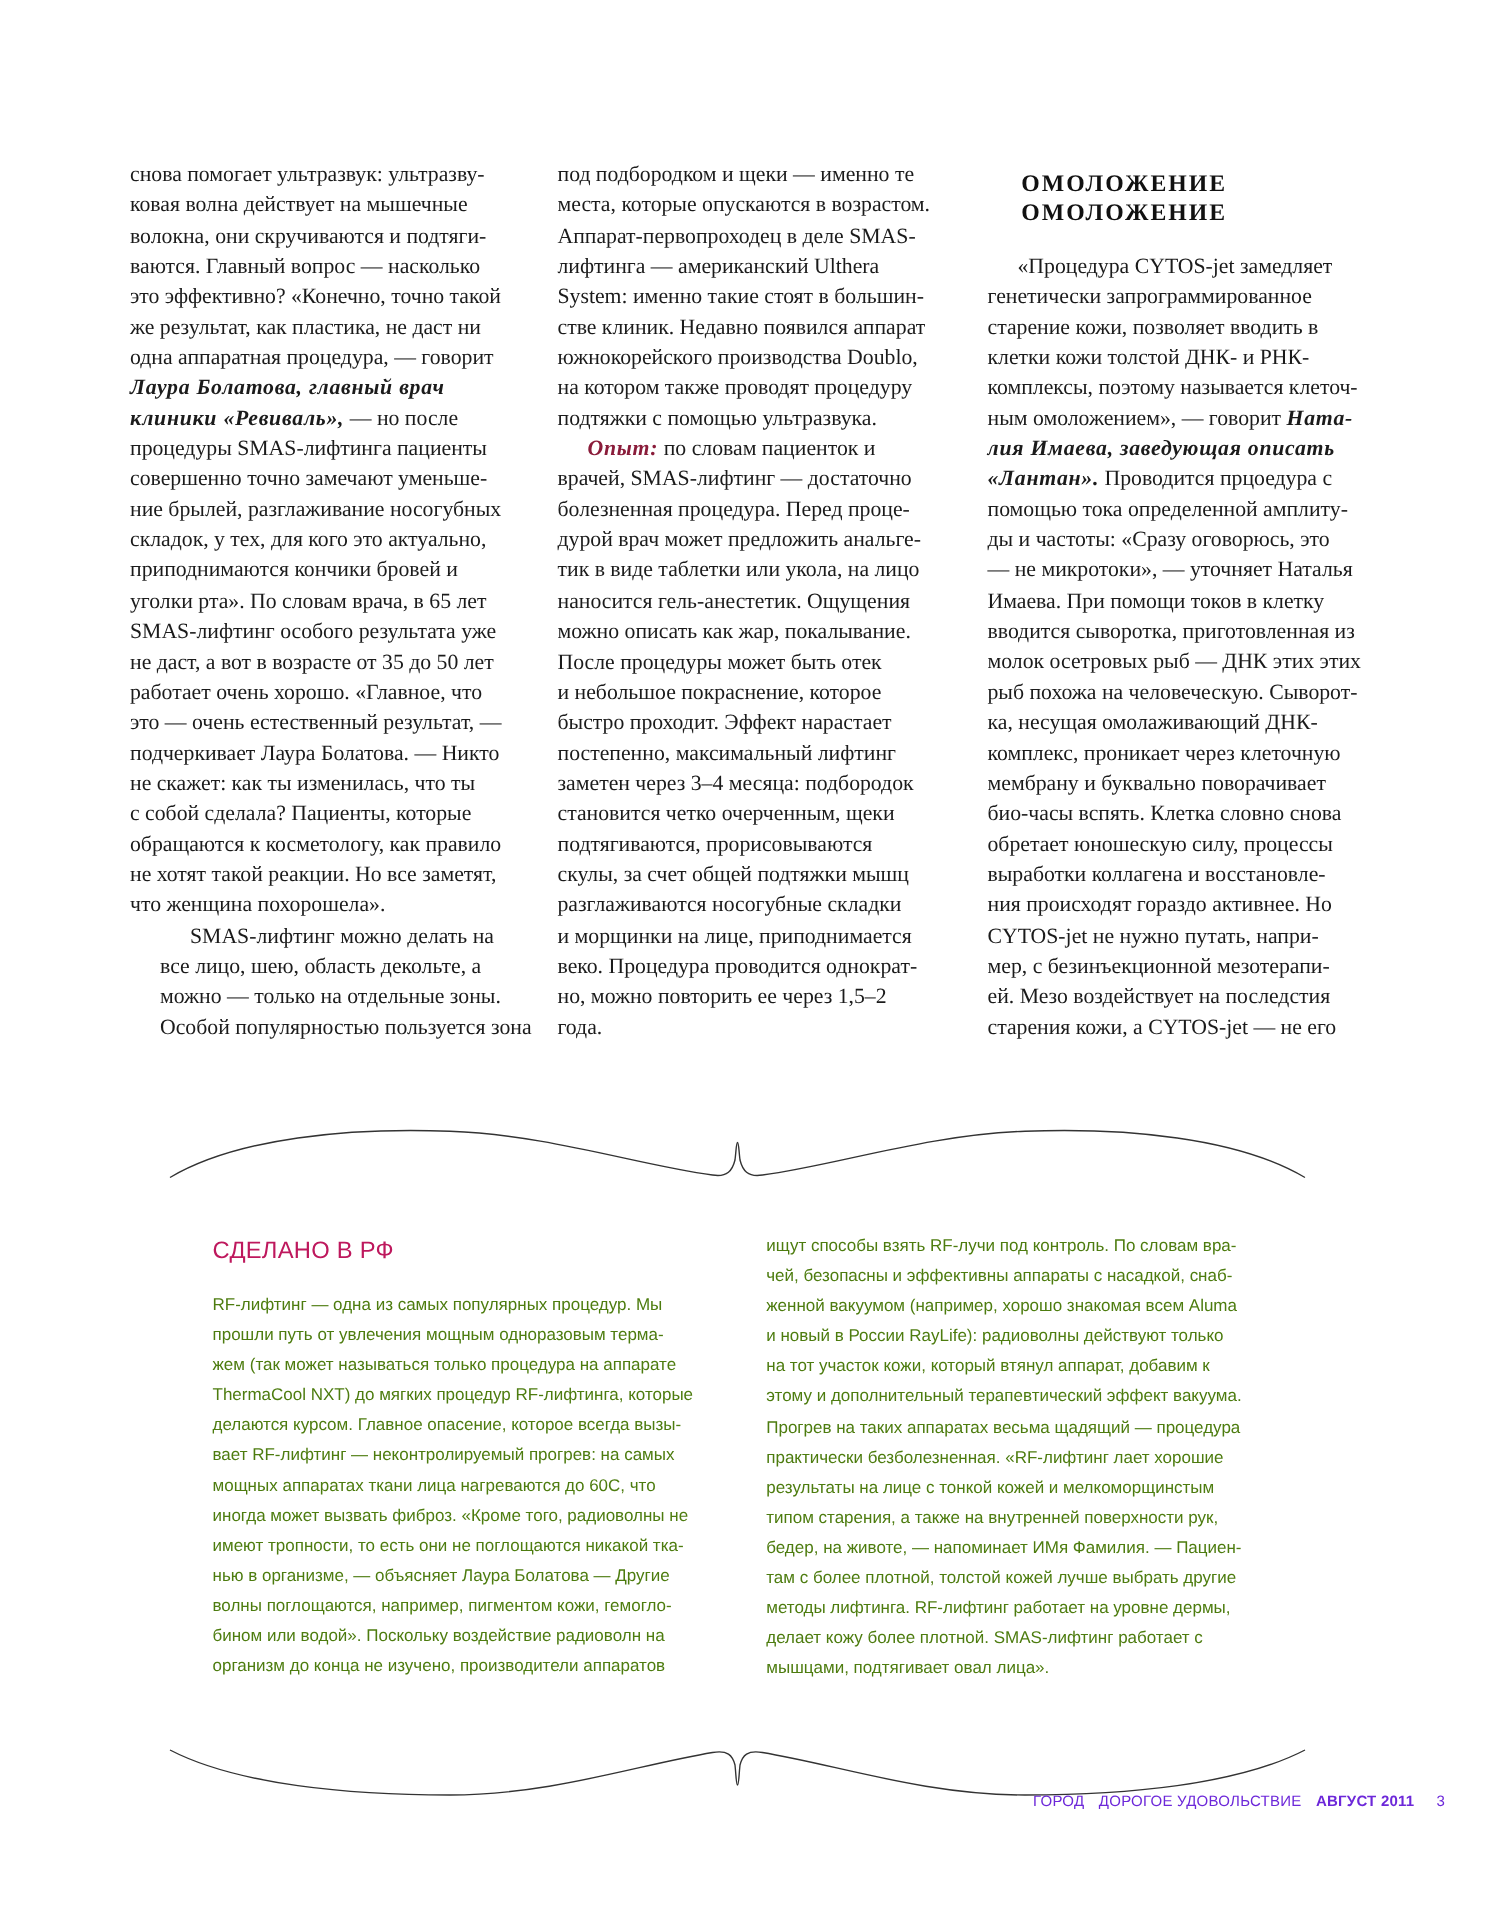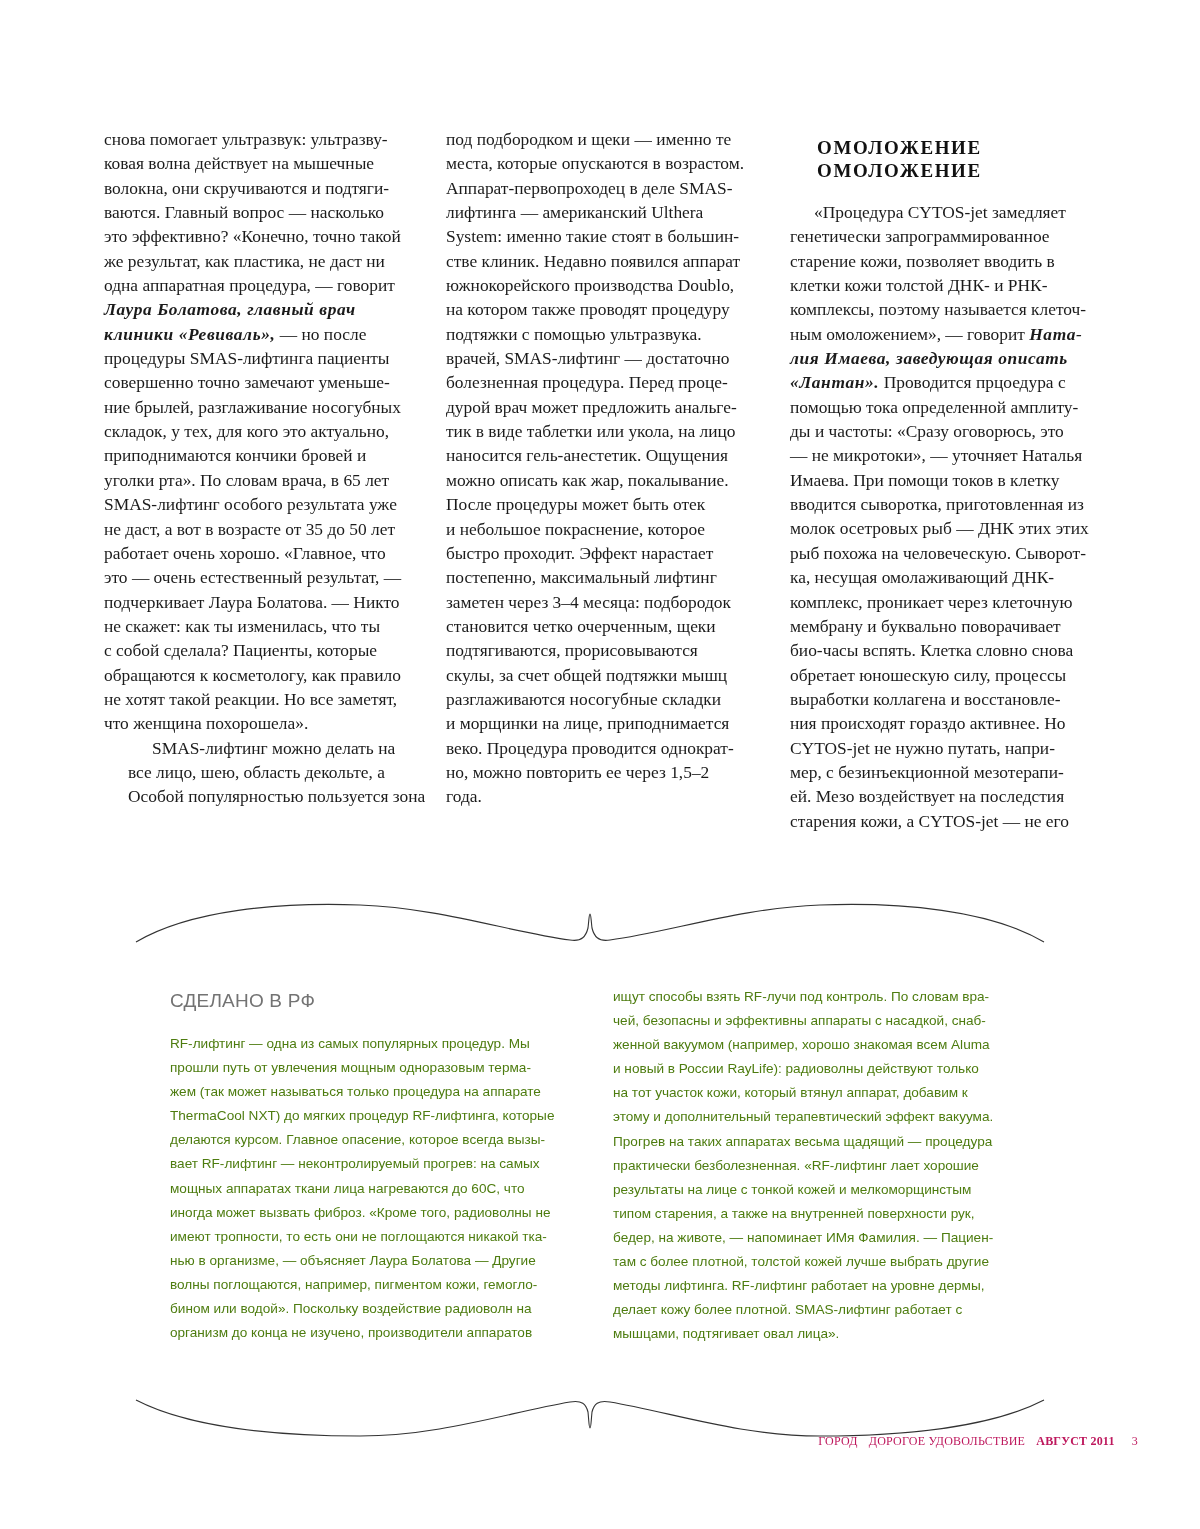--- a/index.html
+++ b/index.html
@@ -62,41 +62,41 @@
     .flourish { position: absolute; left: 130px; width: 960px; height: 90px; }
     .flourish-top { top: 870px; }
     .flourish-bottom { top: 1360px; }
 
     
     .sidebar-heading {
       position: absolute;
       left: 170px; top: 990px;
       font-family: "Liberation Sans", sans-serif;
       font-size: 19px;
-      color: #737373;
+      color: #be185d;
       letter-spacing: 0.2px;
     }
     .sb-col {
       position: absolute;
       font-family: "Liberation Sans", sans-serif;
       font-size: 13.6px;
       line-height: 24.1px;
       color: #4d7c0f;
     }
     .sb-col-1 { left: 170px; top: 1032px; width: 430px; }
     .sb-col-2 { left: 613px; top: 985px; width: 430px; }
 
     
     .footer {
       position: absolute;
       top: 1434px;
-      right: 62px;
-      font-family: Liberation Serif, serif;
+      right: 44px;
+      font-family: Liberation Sans, sans-serif;
       font-size: 12px;
-      color: #be185d;
+      color: #6d28d9;
       letter-spacing: 0.2px;
       white-space: nowrap;
     }
     .footer span { margin-left: 8px; }
     .footer .issue { font-weight: bold; }
     .footer .page-num { margin-left: 14px; font-weight: normal; }
   </style>
 </head>
 <body>
 
@@ -107,29 +107,30 @@
   </div>
 
   <div class="col col-1">
     <p>
       <span><span class="line">снова помогает ультразвук: ультразву-</span><span class="line">ковая волна действует на мышечные</span><span class="line">волокна, они скручиваются и подтяги-</span><span class="line">ваются. Главный вопрос — насколько</span><span class="line">это эффективно? «Конечно, точно такой</span><span class="line">же результат, как пластика, не даст ни</span><span class="line">одна аппаратная процедура, — говорит</span></span>
       <span class="line"><span class="bold-ital">Лаура Болатова, главный врач</span></span>
       <span class="line"><span class="bold-ital">клиники «Ревиваль»,</span><span> — но после</span></span>
       <span><span class="line">процедуры SMAS-лифтинга пациенты</span><span class="line">совершенно точно замечают уменьше-</span><span class="line">ние брылей, разглаживание носогубных</span><span class="line">складок, у тех, для кого это актуально,</span><span class="line">приподнимаются кончики бровей и</span><span class="line">уголки рта». По словам врача, в 65 лет</span><span class="line">SMAS-лифтинг особого результата уже</span><span class="line">не даст, а вот в возрасте от 35 до 50 лет</span><span class="line">работает очень хорошо. «Главное, что</span><span class="line">это — очень естественный результат, —</span><span class="line">подчеркивает Лаура Болатова. — Никто</span><span class="line">не скажет: как ты изменилась, что ты</span><span class="line">с собой сделала? Пациенты, которые</span><span class="line">обращаются к косметологу, как правило</span><span class="line">не хотят такой реакции. Но все заметят,</span><span class="line">что женщина похорошела».</span></span>
     </p>
     <p class="indent">
-      <span><span class="line" style="padding-left: 24px;">SMAS-лифтинг можно делать на</span><span class="line">все лицо, шею, область декольте, а</span><span class="line">Особой популярностью пользуется зона</span></span>
+      <span><span class="line" style="padding-left: 24px;">SMAS-лифтинг можно делать на</span><span class="line">все лицо, шею, область декольте, а</span><span class="line">можно — только на отдельные зоны.</span><span class="line">Особой популярностью пользуется зона</span></span>
     </p>
   </div>
 
   <div class="col col-2">
     <p>
       <span><span class="line">под подбородком и щеки — именно те</span><span class="line">места, которые опускаются в возрастом.</span><span class="line">Аппарат-первопроходец в деле SMAS-</span><span class="line">лифтинга — американский Ulthera</span><span class="line">System: именно такие стоят в большин-</span><span class="line">стве клиник. Недавно появился аппарат</span><span class="line">южнокорейского производства Doublo,</span><span class="line">на котором также проводят процедуру</span><span class="line">подтяжки с помощью ультразвука.</span></span>
     </p>
     <p>
+      <span class="line" style="padding-left:24px"><span class="bold-ital accent">Опыт:</span><span> по словам пациенток и</span></span>
       <span><span class="line">врачей, SMAS-лифтинг — достаточно</span><span class="line">болезненная процедура. Перед проце-</span><span class="line">дурой врач может предложить анальге-</span><span class="line">тик в виде таблетки или укола, на лицо</span><span class="line">наносится гель-анестетик. Ощущения</span><span class="line">можно описать как жар, покалывание.</span><span class="line">После процедуры может быть отек</span><span class="line">и небольшое покраснение, которое</span><span class="line">быстро проходит. Эффект нарастает</span><span class="line">постепенно, максимальный лифтинг</span><span class="line">заметен через 3–4 месяца: подбородок</span><span class="line">становится четко очерченным, щеки</span><span class="line">подтягиваются, прорисовываются</span><span class="line">скулы, за счет общей подтяжки мышц</span><span class="line">разглаживаются носогубные складки</span><span class="line">и морщинки на лице, приподнимается</span><span class="line">веко. Процедура проводится однократ-</span><span class="line">но, можно повторить ее через 1,5–2</span><span class="line">года.</span></span>
     </p>
   </div>
 
   <div class="col col-3">
     <p class="section-heading">
       <span class="line">ОМОЛОЖЕНИЕ</span>
       <span class="line">ОМОЛОЖЕНИЕ</span>
     </p>
     <p>

